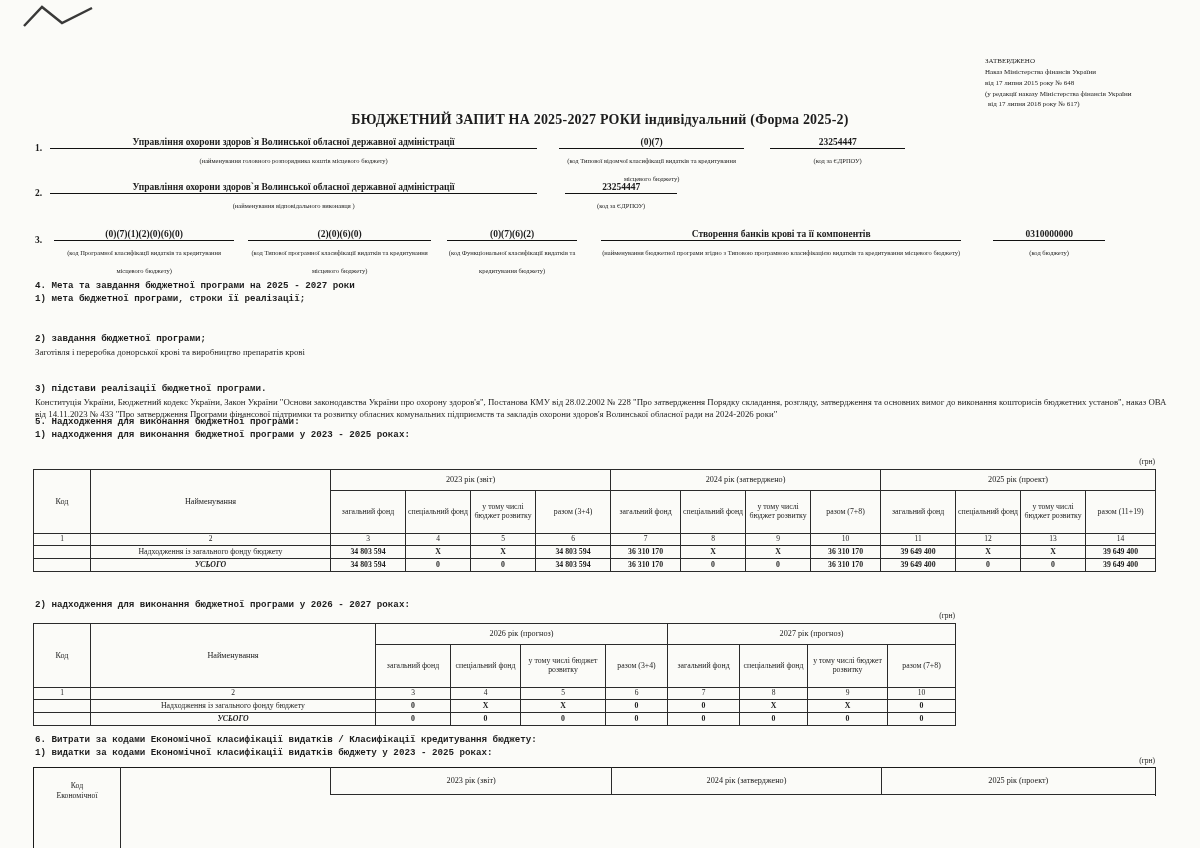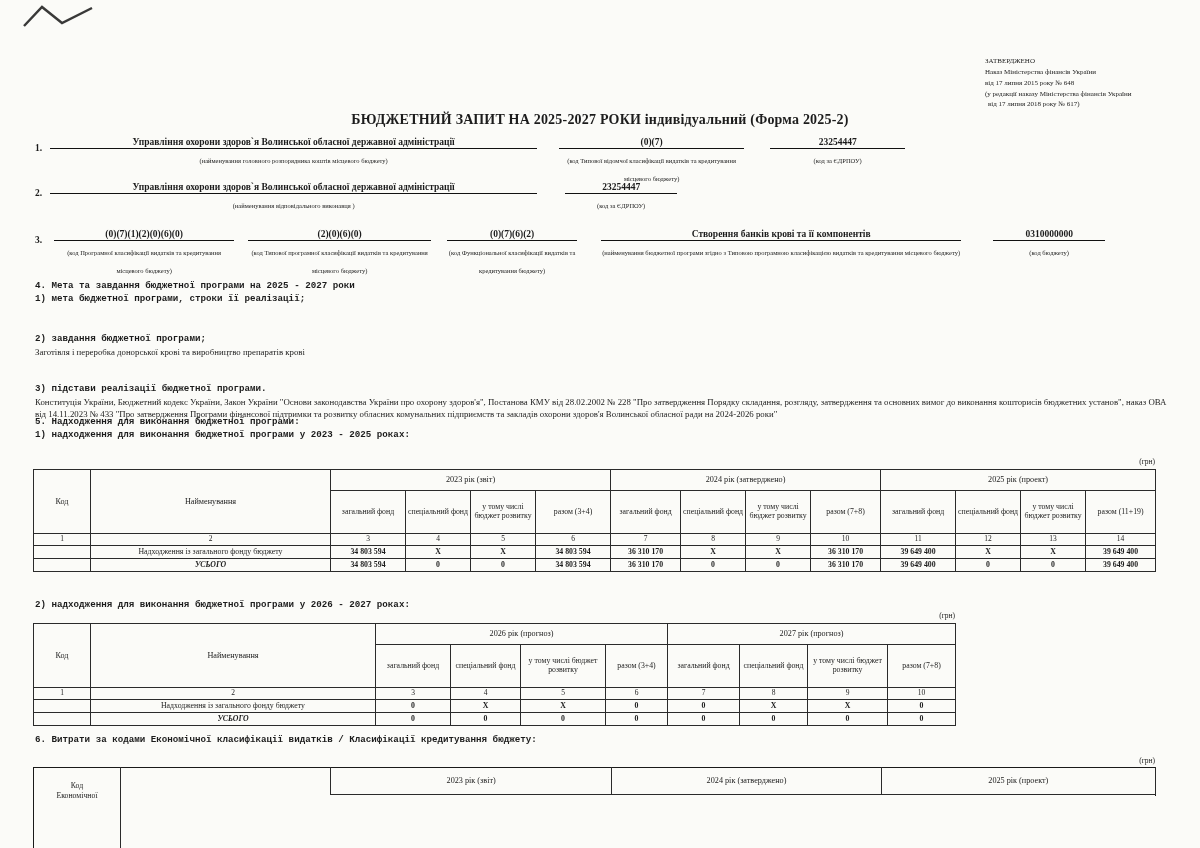--- a/index.html
+++ b/index.html
@@ -315,20 +315,21 @@
     <td>0</td>
     <td>0</td>
     <td>0</td>
     <td>0</td>
   </tr>
 </tbody>
   </table>
 
 <div class="abs sec" style="left:35px;top:734px;width:1140px;">
   <div class="h">6. Витрати за кодами Економічної класифікації видатків / Класифікації кредитування бюджету:</div>
+  <div class="h">1) видатки за кодами Економічної класифікації видатків бюджету у 2023 - 2025 роках:</div>
 </div>
 <div class="abs grn" style="left:33px;top:756px;width:1122px;">(грн)</div>
 
 <div class="abs t3-topline" style="left:33px;top:767px;width:1122px;height:0;"></div>
 <div class="abs t3-kodcell" style="left:33px;top:767px;width:88px;height:81px;">
   <div>Код</div>
   <div>Економічної</div>
 </div>
 <div class="abs t3-rightline" style="left:1155px;top:767px;width:0;height:29px;"></div>
 <div class="abs t3-years" style="left:330px;top:767px;width:826px;">

